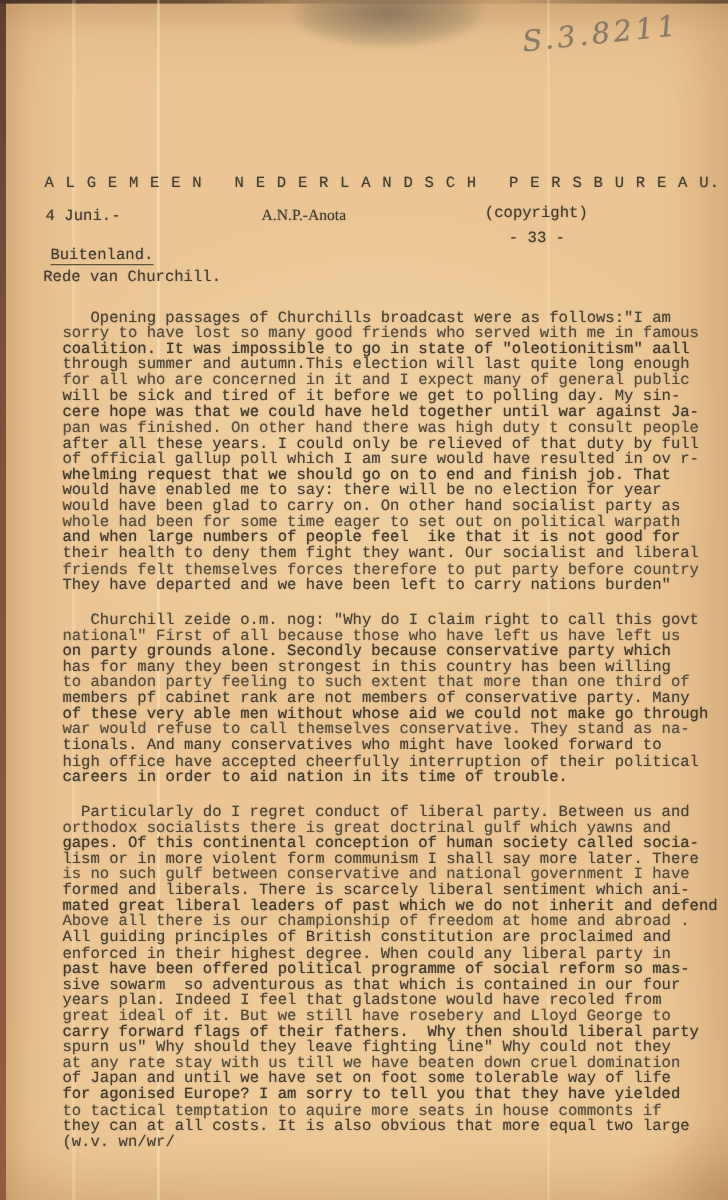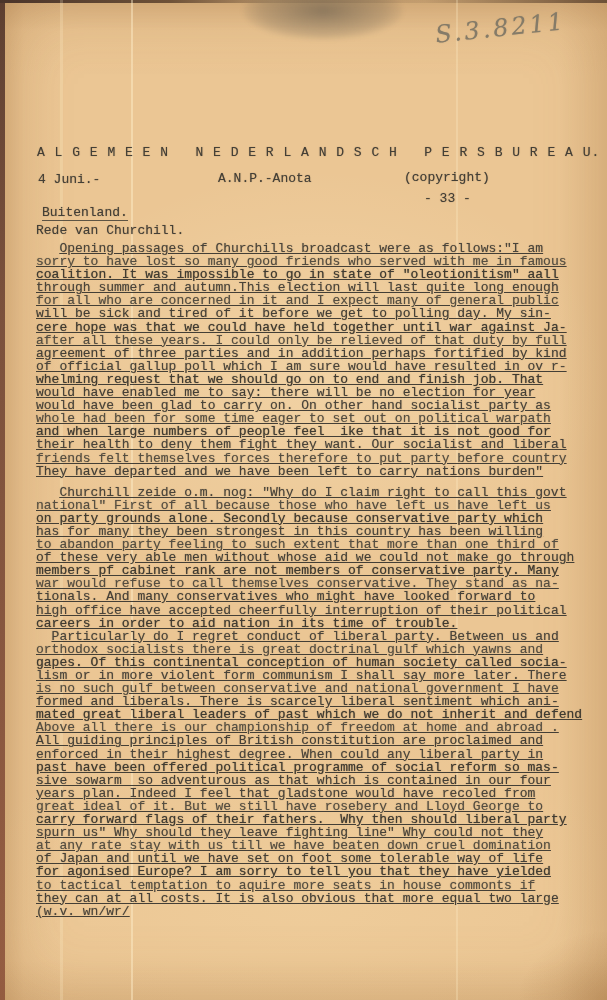--- a/index.html
+++ b/index.html
@@ -38,28 +38,28 @@
     font-family:"DejaVu Serif",serif;font-style:italic;
     font-size:24px;color:#857b68;letter-spacing:3px;
     transform:rotate(-6deg);
     text-shadow:0 0 1px rgba(133,123,104,.5);
   }
 
   .typed{white-space:pre;font-size:13px;line-height:13px;
     text-shadow:0 0 1px rgba(62,55,44,0.55);}
   .hdr-agency{position:absolute;left:37px;top:146px;letter-spacing:1px;}
   .hdr-date{position:absolute;left:38px;top:173px;}
-  .hdr-wire{position:absolute;left:218px;top:172px;}
+  .hdr-wire{position:absolute;left:218px;top:172px;font-family:Liberation Serif, serif;}
   .hdr-copy{position:absolute;left:404px;top:171px;}
   .hdr-pageno{position:absolute;left:424px;top:192px;}
   .hdr-section{position:absolute;left:42px;top:206px;border-bottom:1.5px solid rgba(68,63,54,.85);padding-bottom:1px;}
   .hdr-title{position:absolute;left:36px;top:224px;}
 
   .body-text{position:absolute;left:36px;top:242px;width:555px;}
-  .para{margin:0;text-decoration:underline;}
+  .para{margin:16px;}
   .para + .para.gap{margin-top:8px;}
   .line{white-space:pre;font-size:13px;line-height:13.1px;
     text-shadow:0 0 1px rgba(62,55,44,0.5);}
   
   .line:nth-child(3n+1){color:#4a443a;}
   .line:nth-child(3n+2){color:#554e41;}
   .line:nth-child(4n+3){color:#403b31;text-shadow:0 0 1px rgba(50,44,34,0.7);}
 </style>
 </head>
 <body>
@@ -86,40 +86,40 @@
 
   <div class="body-text">
       <div class="para">
         <div class="line" style="text-indent: 3ch;">Opening passages of Churchills broadcast were as follows:"I am</div>
         <div class="line">sorry to have lost so many good friends who served with me in famous</div>
         <div class="line">coalition. It was impossible to go in state of "oleotionitism" aall</div>
         <div class="line">through summer and autumn.This election will last quite long enough</div>
         <div class="line">for all who are concerned in it and I expect many of general public</div>
         <div class="line">will be sick and tired of it before we get to polling day. My sin-</div>
         <div class="line">cere hope was that we could have held together until war against Ja-</div>
+        <div class="line">pan was finished. On other hand there was high duty t consult people</div>
         <div class="line">after all these years. I could only be relieved of that duty by full</div>
-        <div class="line">agreement of three parties and in addition perhaps fortified by kind</div>
         <div class="line">of official gallup poll which I am sure would have resulted in ov r-</div>
         <div class="line">whelming request that we should go on to end and finish job. That</div>
         <div class="line">would have enabled me to say: there will be no election for year</div>
         <div class="line">would have been glad to carry on. On other hand socialist party as</div>
         <div class="line">whole had been for some time eager to set out on political warpath</div>
         <div class="line">and when large numbers of people feel  ike that it is not good for</div>
         <div class="line">their health to deny them fight they want. Our socialist and liberal</div>
         <div class="line">friends felt themselves forces therefore to put party before country</div>
         <div class="line">They have departed and we have been left to carry nations burden"</div>
       </div>
       <div class="para gap">
         <div class="line" style="text-indent: 3ch;">Churchill zeide o.m. nog: "Why do I claim right to call this govt</div>
         <div class="line">national" First of all because those who have left us have left us</div>
         <div class="line">on party grounds alone. Secondly because conservative party which</div>
         <div class="line">has for many they been strongest in this country has been willing</div>
         <div class="line">to abandon party feeling to such extent that more than one third of</div>
+        <div class="line">members pf cabinet rank are not members of conservative party. Many</div>
         <div class="line">of these very able men without whose aid we could not make go through</div>
-        <div class="line">members pf cabinet rank are not members of conservative party. Many</div>
         <div class="line">war would refuse to call themselves conservative. They stand as na-</div>
         <div class="line">tionals. And many conservatives who might have looked forward to</div>
         <div class="line">high office have accepted cheerfully interruption of their political</div>
         <div class="line">careers in order to aid nation in its time of trouble.</div>
       </div>
       <div class="para">
         <div class="line" style="text-indent: 2ch;">Particularly do I regret conduct of liberal party. Between us and</div>
         <div class="line">orthodox socialists there is great doctrinal gulf which yawns and</div>
         <div class="line">gapes. Of this continental conception of human society called socia-</div>
         <div class="line">lism or in more violent form communism I shall say more later. There</div>

